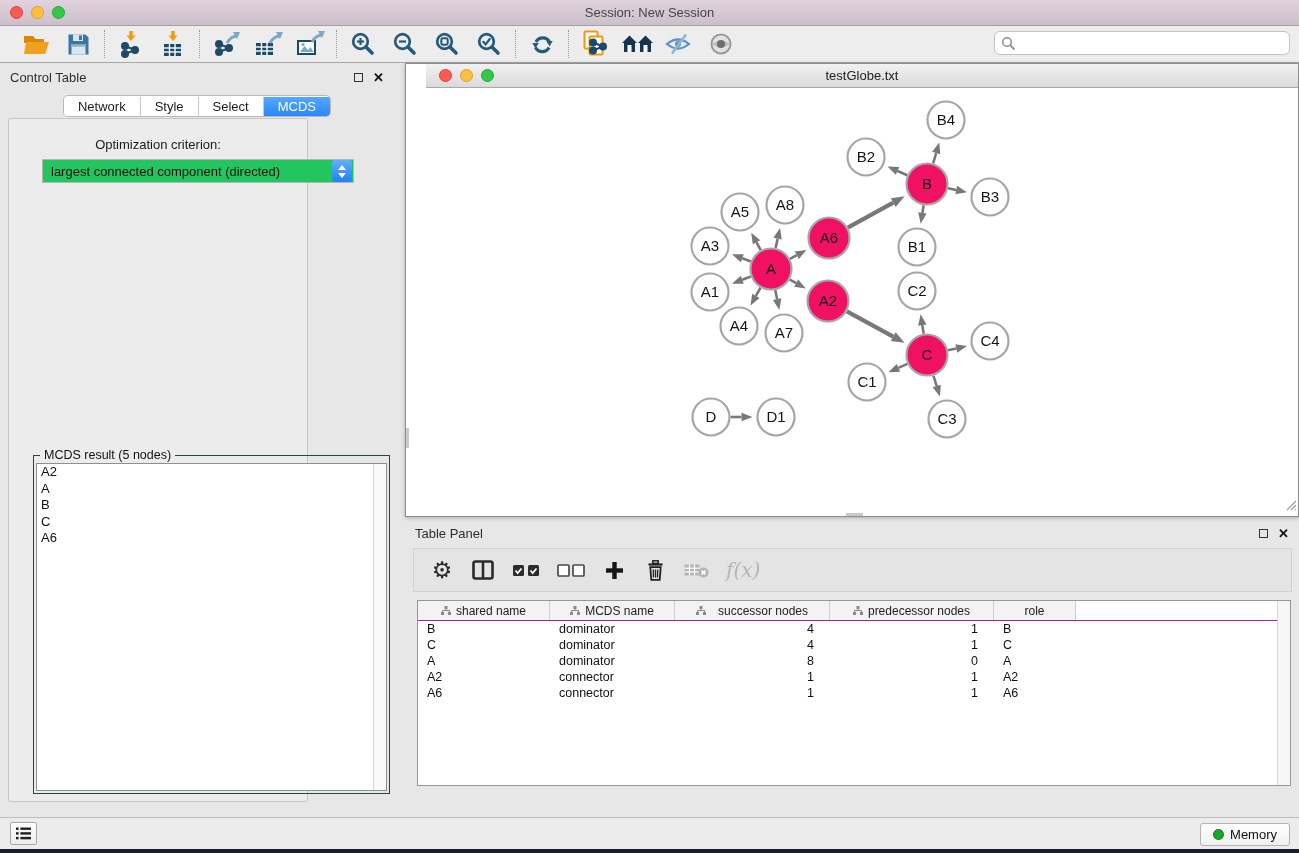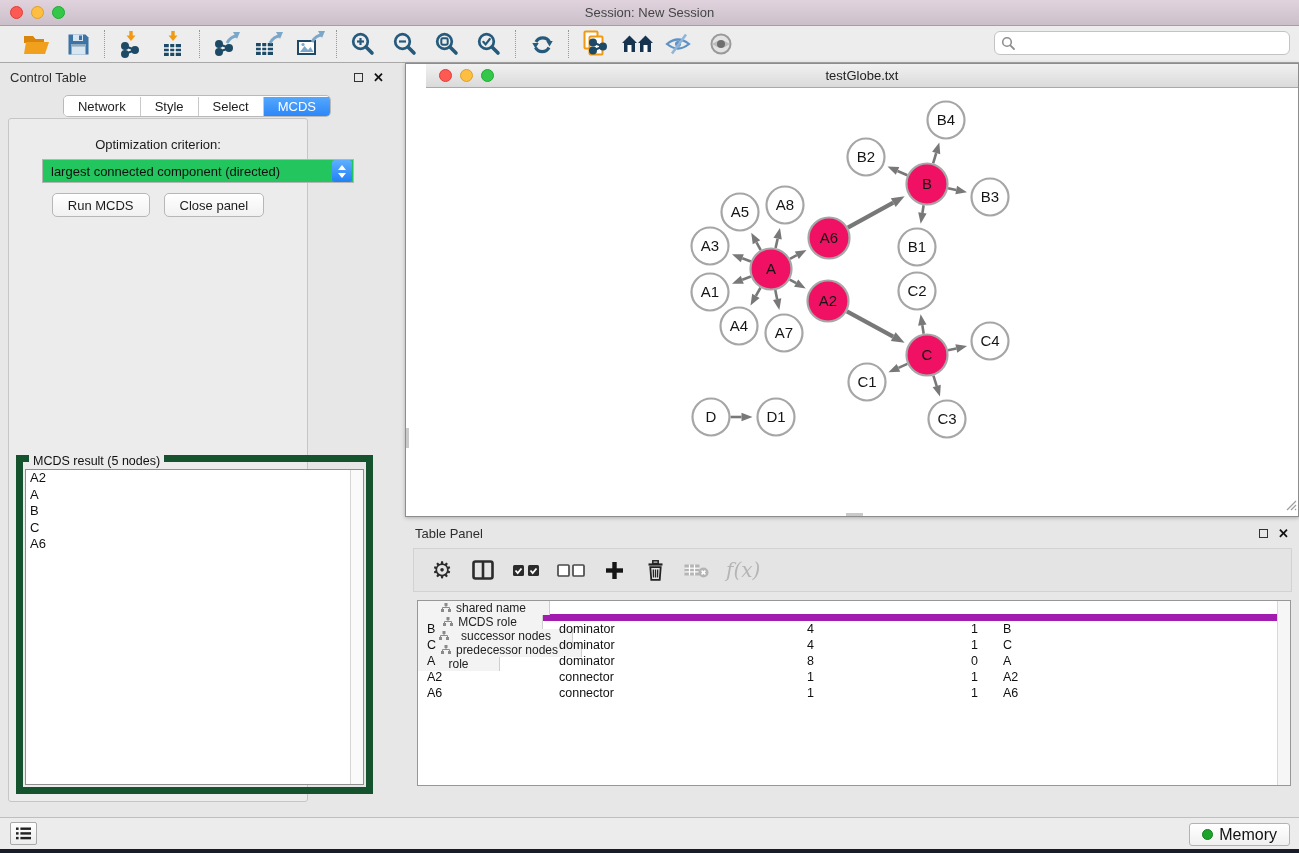--- a/index.html
+++ b/index.html
@@ -47,21 +47,21 @@
   #criterion-select { position:absolute; left:33px; top:40px; width:312px; height:24px; background:#22c55e;
     border:1px solid #b5b5b5; border-radius:0; display:flex; align-items:center; }
   #criterion-select .sel-text { flex:1; font-size:13px; color:#111; padding-left:8px; white-space:nowrap; }
   .sel-spin { width:20px; height:22px; margin-right:1px; border-radius:3px;
     background:linear-gradient(#5fb0fe,#2280f5); display:flex; flex-direction:column;
     align-items:center; justify-content:center; gap:1px; }
   .sel-spin svg { display:block; }
   #cp-buttons { position:absolute; top:74px; width:100%; display:flex; justify-content:center; gap:14px; }
   .mac-btn { background:linear-gradient(#ffffff,#f1f1f1); border:1px solid #b7b7b7; border-radius:5px;
     font-size:13px; color:#1c1c1c; padding:3px 15px; height:24px; font-family:"Liberation Sans",sans-serif; }
-  #mcds-groupbox { position:absolute; left:7px; top:336px; width:357px; height:339px; border:7px solid #14532d; }
+  #mcds-groupbox { position:absolute; left:24px; top:336px; width:357px; height:339px; border:1px solid #14532d; }
   #mcds-legend { position:absolute; left:6px; top:-8px; background:#ececec; padding:0 4px; font-size:12.5px; color:#111; }
   #mcds-list { position:absolute; left:2px; top:7px; right:2px; bottom:2px; background:#fff;
     border:1px solid #8f8f8f; overflow:hidden; }
   #mcds-scroll { position:absolute; right:0; top:0; width:13px; height:100%; background:#fafafa; border-left:1px solid #d6d6d6; }
   .mcds-item { font-size:13px; color:#111; padding:1px 0 1px 4px; line-height:14.5px; }
 
   
   #net-window { left:405px; top:63px; width:894px; height:454px; border:1px solid #8d8d8d;
     background:#fff; box-shadow:0 1px 4px rgba(0,0,0,.25); }
   #net-titlebar { height:24px; background:linear-gradient(#f1f1f1,#dadada); border-bottom:1px solid #a9a9a9;
@@ -73,39 +73,39 @@
   .mini-scroll-v { position:absolute; left:0px; top:340px; width:3px; height:20px; background:#c9c9c9; }
   .mini-scroll-h { position:absolute; left:440px; bottom:0px; width:17px; height:3px; background:#c9c9c9; }
 
   
   #table-panel { left:405px; top:519px; width:894px; height:298px; }
   #tp-toolbar { position:absolute; left:8px; top:29px; width:879px; height:44px; background:#e4e4e4;
     border:1px solid #d2d2d2; display:flex; align-items:center; gap:17px; padding-left:16px; }
   .tpicon { display:flex; align-items:center; justify-content:center; min-width:24px; height:30px; }
   #node-table { position:absolute; left:12px; top:81px; width:874px; height:186px; background:#fff;
     border:1px solid #979797; }
-  #nt-header { display:flex; height:20px; border-bottom:7px solid #a21caf;flex-direction:column; }
+  #nt-header { display:flex; height:20px; border-bottom:1px solid #a21caf; }
   .nt-hcell { background:#f3f3f3; border-right:1px solid #cfcfcf; display:flex; align-items:center;
     justify-content:center; gap:5px; font-size:12px; color:#222; }
   .nt-hfill { flex:1; background:#fff; border-right:none; }
   .nt-row { display:flex; height:16px; }
   .nt-cell { font-size:12.5px; color:#111; padding-left:9px; display:flex; align-items:center; }
   .nt-cell.num { justify-content:flex-end; padding-right:16px; }
   #nt-scroll { position:absolute; right:0; top:0; width:13px; height:100%; background:#f6f6f6; border-left:1px solid #d8d8d8; }
   #tp-tabs-row { position:absolute; left:0; top:270px; width:894px; display:flex; justify-content:center; }
 
   
   #status-bar { left:0; top:817px; width:1299px; height:32px; background:#ececec; border-top:1px solid #bfbfbf;
     display:flex; align-items:center; }
   #list-btn { margin-left:10px; width:27px; height:23px; background:linear-gradient(#fff,#ececec);
     border:1px solid #a9a9a9; border-radius:2px; display:flex; align-items:center; justify-content:center; }
   #memory-btn { position:absolute; right:9px; top:5px; height:23px; background:linear-gradient(#fff,#f0f0f0);
     border:1px solid #b3b3b3; border-radius:3px; display:flex; align-items:center; gap:6px; padding:0 12px; }
   #memory-dot { width:11px; height:11px; border-radius:50%; background:#1ca52b; border:1px solid #147d20; }
-  #memory-btn span.lbl { font-size:16px; color:#111; }
+  #memory-btn span.lbl { font-size:13px; color:#111; }
   #desktop-strip { left:0; top:849px; width:1299px; height:4px; background:#161d29; }
 </style>
 </head>
 <body>
 
 <div id="titlebar" class="abs">
   <div class="lights">
     <div class="light red"></div>
     <div class="light yellow"></div>
     <div class="light green"></div>
@@ -330,24 +330,20 @@
     <div id="criterion-select">
       <span class="sel-text">largest connected component (directed)</span>
       <span class="sel-spin">
         <svg width="10" height="6" viewBox="0 0 10 6">
             <path d="M5 0 L9 5 H1 Z" fill="#fff"></path>
           </svg>
         <svg width="10" height="6" viewBox="0 0 10 6">
             <path d="M5 6 L9 1 H1 Z" fill="#fff"></path>
           </svg>
       </span>
-    </div>
-    <div id="cp-buttons">
-      <button class="mac-btn">Run MCDS</button>
-      <button class="mac-btn">Close panel</button>
     </div>
     <div id="mcds-groupbox">
       <span id="mcds-legend">MCDS result (5 nodes)</span>
       <div id="mcds-list">
         <div id="mcds-items">
             <div class="mcds-item">A2</div>
             <div class="mcds-item">A</div>
             <div class="mcds-item">B</div>
             <div class="mcds-item">C</div>
             <div class="mcds-item">A6</div>
@@ -559,21 +555,21 @@
           <span><svg width="10" height="9" viewBox="0 0 10 9">
               <g fill="#8a8a8a">
                 <rect x="3.5" y="0" width="3" height="3"></rect>
                 <rect x="0" y="6" width="3" height="3"></rect>
                 <rect x="7" y="6" width="3" height="3"></rect>
               </g>
               <g stroke="#8a8a8a" stroke-width="1">
                 <path d="M5 3 v1.5 M1.5 6 v-1.5 h7 v1.5" fill="none"></path>
               </g>
             </svg></span>
-          <span>MCDS role</span>
+          <span>MCDS name</span>
         </div>
         <div class="nt-hcell" style="width: 155px; gap: 12px;">
           <span><svg width="10" height="9" viewBox="0 0 10 9">
               <g fill="#8a8a8a">
                 <rect x="3.5" y="0" width="3" height="3"></rect>
                 <rect x="0" y="6" width="3" height="3"></rect>
                 <rect x="7" y="6" width="3" height="3"></rect>
               </g>
               <g stroke="#8a8a8a" stroke-width="1">
                 <path d="M5 3 v1.5 M1.5 6 v-1.5 h7 v1.5" fill="none"></path>

